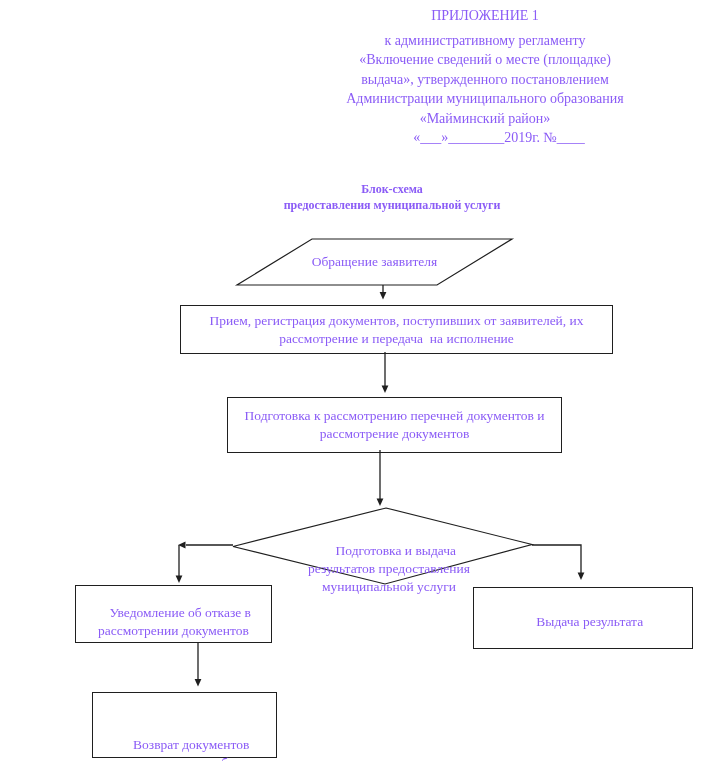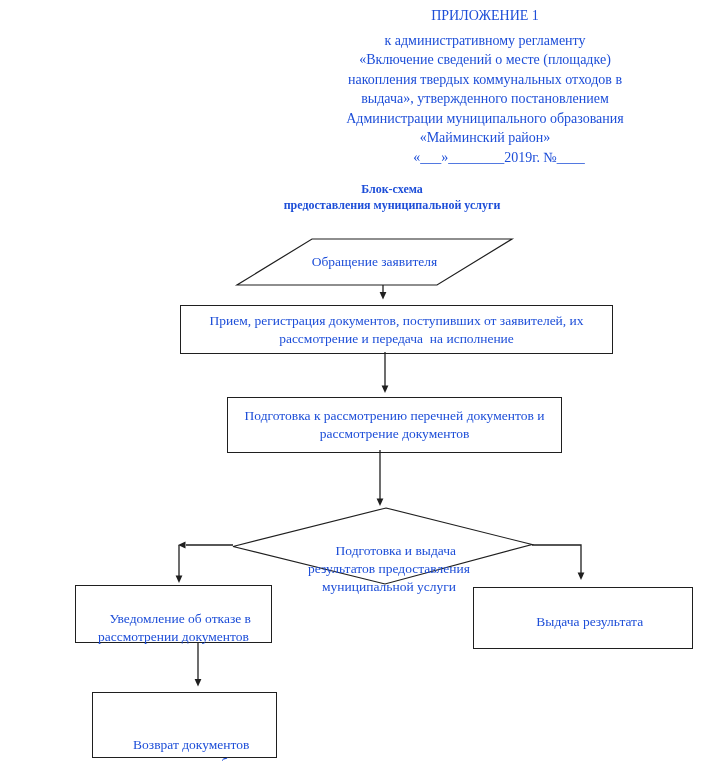--- a/index.html
+++ b/index.html
@@ -2,21 +2,21 @@
 <html><head>
 <meta charset="utf-8">
 <style>
   html, body { margin: 0; padding: 0; background: #fff; }
   .page {
     position: relative;
     width: 721px;
     height: 761px;
     background: #ffffff;
     font-family: "Liberation Serif", serif;
-    color: #1d4ed8;
+    color: #8b5cf6;
     overflow: hidden;
   }
   
   .header {
     position: absolute;
     left: 325px; top: 6px; width: 320px;
     text-align: center;
     font-size: 14px;
     line-height: 19.5px;
   }
@@ -49,21 +49,20 @@
 </style>
 </head>
 <body>
 
 <div class="page">
 
   <div class="header">
     <div class="appendix">ПРИЛОЖЕНИЕ 1</div>
     <div>к административному регламенту</div>
     <div>«Включение сведений о месте (площадке)</div>
-    <div>накопления твердых коммунальных отходов в</div>
     <div>выдача», утвержденного постановлением</div>
     <div>Администрации муниципального образования</div>
     <div>«Майминский район»</div>
     <div class="date-line">«___»________2019г. №____</div>
   </div>
 
   <div class="doc-title">
     <div>Блок-схема</div>
     <div>предоставления муниципальной услуги</div>
   </div>
@@ -108,21 +107,21 @@
     <span>Подготовка к рассмотрению перечней документов и
 рассмотрение документов</span>
   </div>
 
   <div class="node" style="left:239px; top:524px; width:300px;">
     <span>Подготовка и выдача
 результатов предоставления
 муниципальной услуги</span>
   </div>
 
-  <div class="node rect-node" style="left:75px; top:585px; width:197px; height:58px; padding-top:6px;">
+  <div class="node rect-node" style="left:75px; top:585px; width:197px; height:58px; ">
     <span>Уведомление об отказе в
 рассмотрении документов</span>
   </div>
 
   <div class="node rect-node" style="left:473px; top:587px; width:220px; height:62px; padding-top:7px;">
     <span>Выдача результата</span>
   </div>
 
   <div class="node rect-node" style="left:92px; top:692px; width:185px; height:66px; padding-top:25px;">
     <span>Возврат документов

